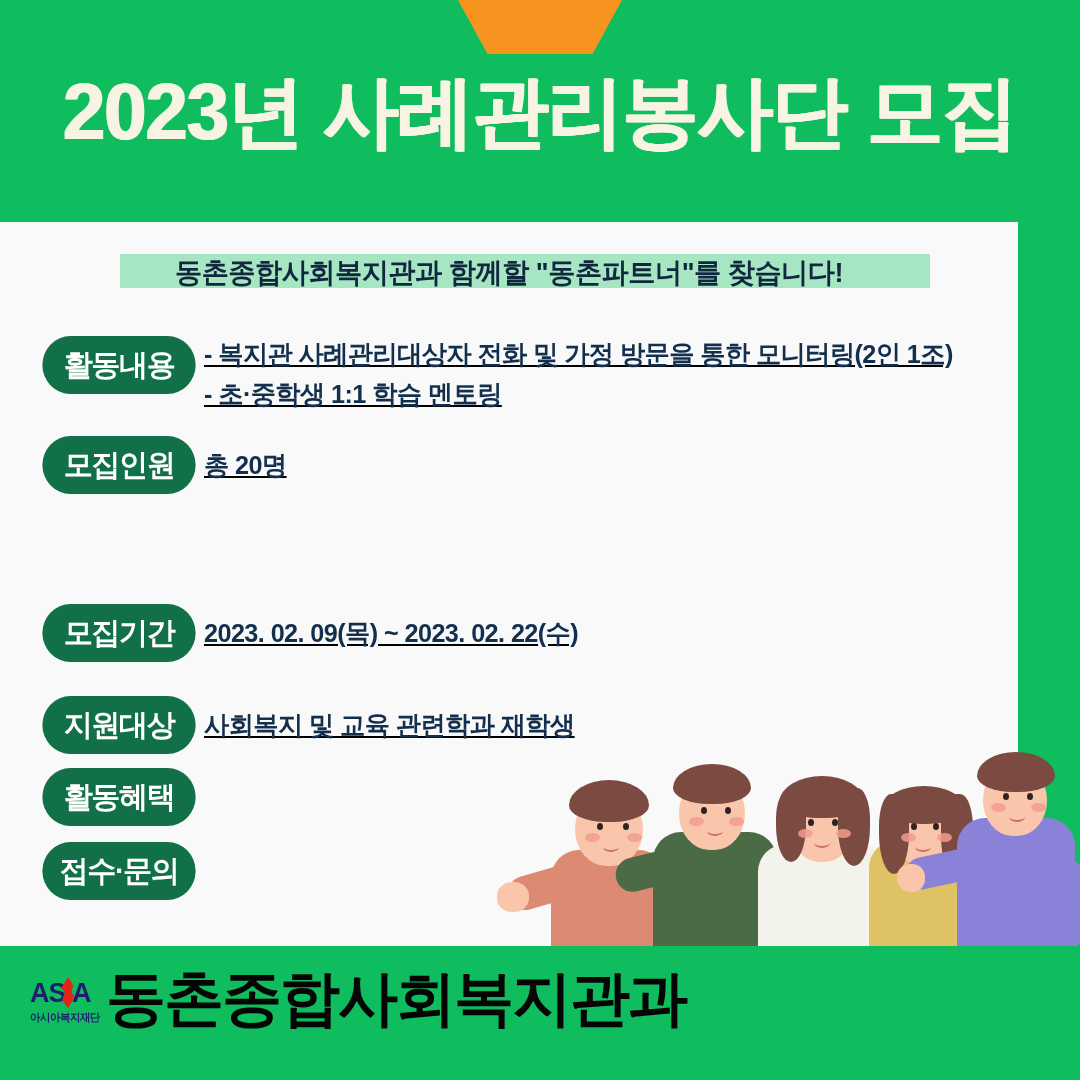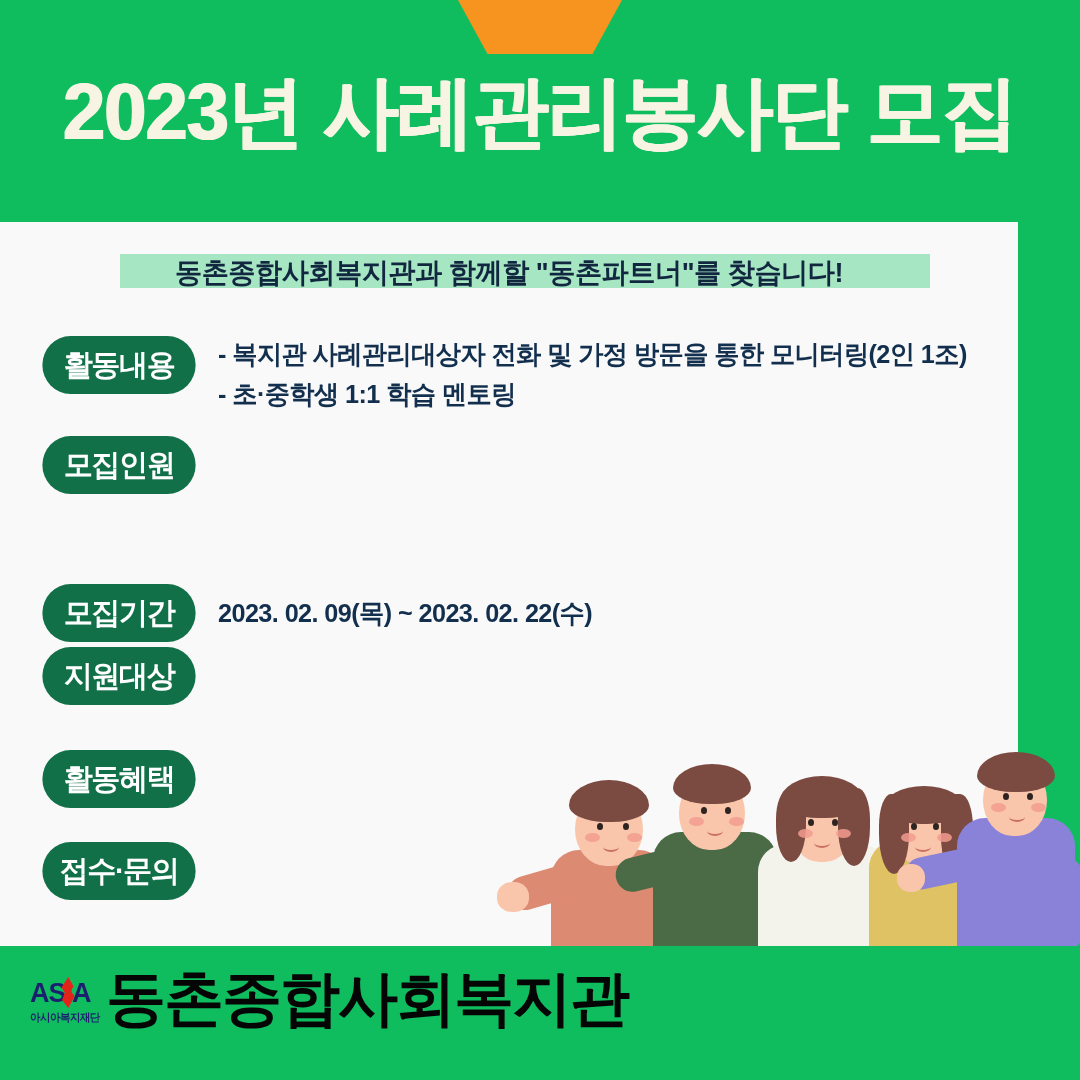--- a/index.html
+++ b/index.html
@@ -54,37 +54,37 @@
   
   .row{position:absolute;left:40px;display:flex;align-items:flex-start;}
   .pill{
     width:158px;height:58px;border-radius:29px;
     background:#127049;
     display:flex;align-items:center;justify-content:center;
     color:#ffffff;font-size:30px;font-weight:800;letter-spacing:-1.5px;
     flex:0 0 auto;white-space:nowrap;
     transform:scaleX(.97);
   }
-  .vals{margin-left:20px;padding-top:2px;}
+  .vals{margin-left:6px;padding-top:2px;text-decoration:underline;}
   .val{
     font-size:26px;font-weight:800;color:#132f4e;
     letter-spacing:-.6px;line-height:40px;white-space:nowrap;
     transform:scaleX(.97);transform-origin:left center;
   }
   .val.small-gap{line-height:38px;}
   .vals.center{display:flex;align-items:center;height:58px;padding-top:0;}
 
   
   #row-activity{top:336px;}
   #row-activity .vals{margin-top:-4px;}
   #row-headcount{top:436px;}
   #row-period{top:510px;}
-  #row-apply-period{top:584px;justify-content:center;}
-  #row-target{top:647px;}
-  #row-benefit{top:750px;}
+  #row-apply-period{top:604px;justify-content:center;}
+  #row-target{top:696px;}
+  #row-benefit{top:768px;}
   #row-contact{top:842px;}
 
   
   .footer{position:absolute;left:0;top:946px;width:1080px;height:134px;background:#0fbd5f;}
   .logo-mark{position:absolute;left:30px;top:977px;width:84px;height:52px;}
   .logo-asia{
     position:absolute;left:0;top:0;width:84px;height:32px;
     color:#1b1f6e;font-size:27px;font-weight:800;letter-spacing:-1px;
     line-height:32px;
   }
@@ -137,32 +137,38 @@
   <div class="row" id="row-activity">
     <div class="pill">활동내용</div>
     <div class="vals">
       <div class="val">- 복지관 사례관리대상자 전화 및 가정 방문을 통한 모니터링(2인 1조)</div>
       <div class="val">- 초·중학생 1:1 학습 멘토링</div>
     </div>
   </div>
 
   <div class="row" id="row-headcount">
     <div class="pill">모집인원</div>
+    <div class="vals center">
+      <div class="val">총 20명</div>
+    </div>
   </div>
 
 
   <div class="row" id="row-apply-period">
     <div class="pill">모집기간</div>
     <div class="vals center">
       <div class="val">2023. 02. 09(목)  ~ 2023. 02. 22(수)</div>
     </div>
   </div>
 
   <div class="row" id="row-target">
     <div class="pill">지원대상</div>
+    <div class="vals center">
+      <div class="val">사회복지 및 교육 관련학과 재학생</div>
+    </div>
   </div>
 
   <div class="row" id="row-benefit">
     <div class="pill">활동혜택</div>
   </div>
 
   <div class="row" id="row-contact">
     <div class="pill">접수·문의</div>
   </div>
 
@@ -252,15 +258,15 @@
     </div>
 
   </div>
 
   <div class="footer"></div>
   <div class="logo-mark">
     <div class="logo-asia">ASIA</div>
     <div class="logo-flame"></div>
     <div class="logo-sub">아시아복지재단</div>
   </div>
-  <div class="footer-name">동촌종합사회복지관</div>
+  <div class="footer-name">동촌종합사회복지관과</div>
 
 </div>
 
 </body></html>

